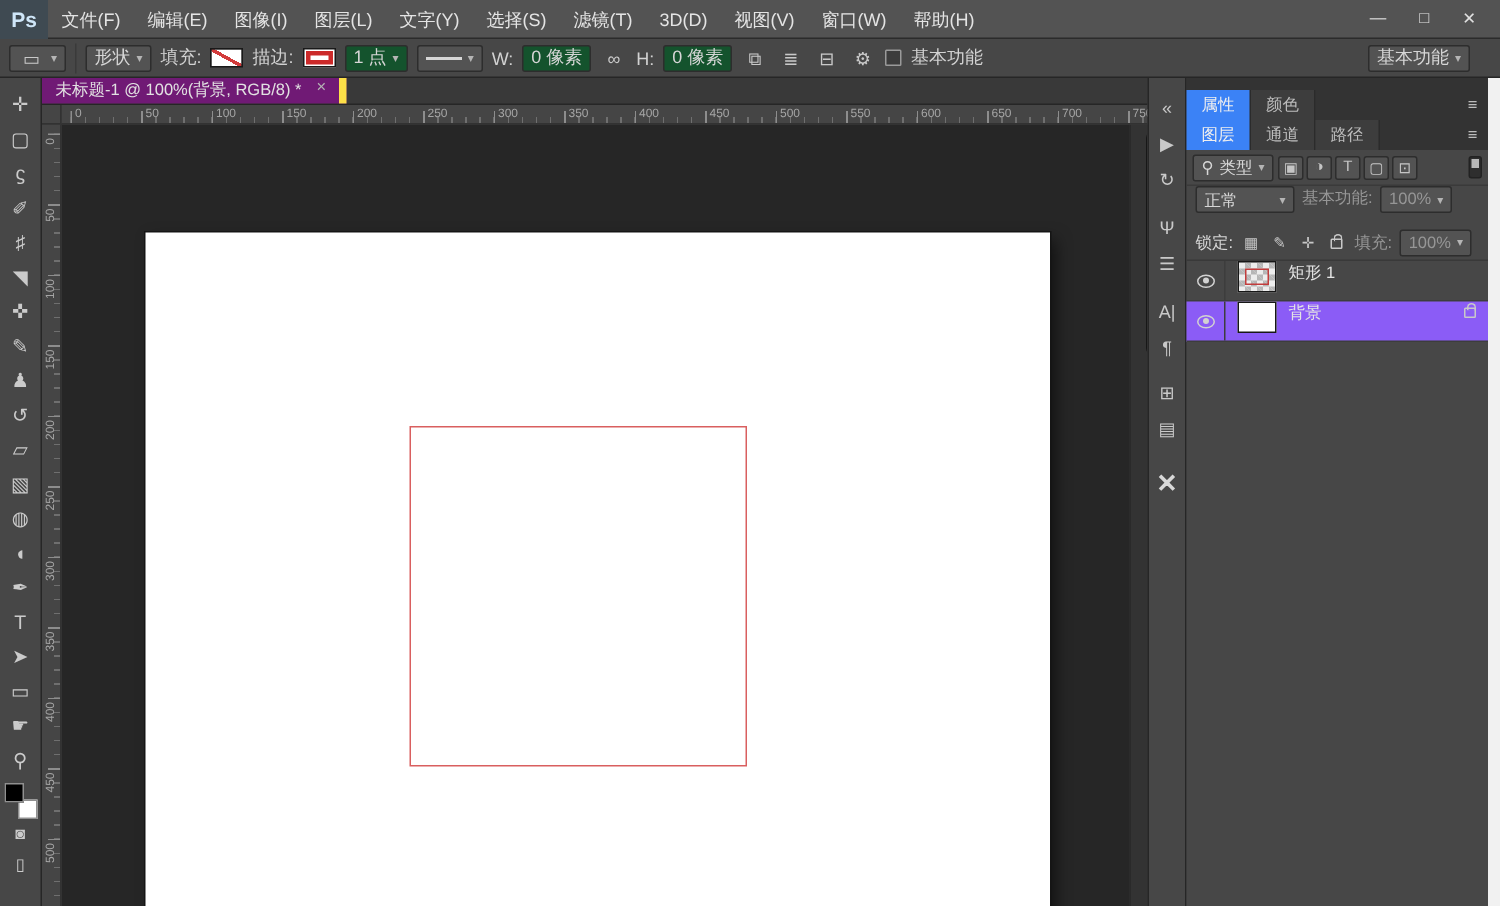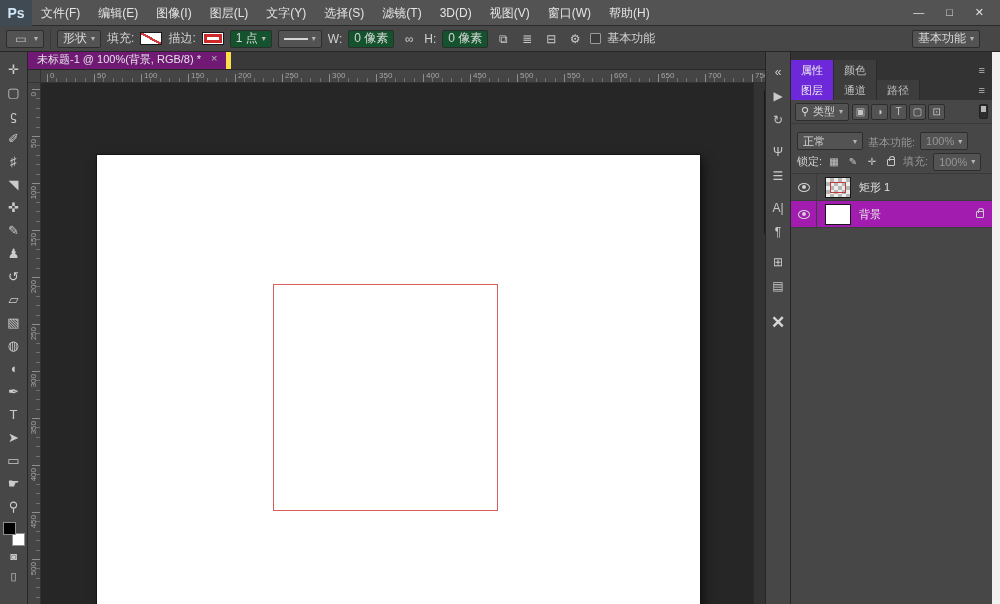--- a/index.html
+++ b/index.html
@@ -62,39 +62,39 @@
   
   .right-strip{position:absolute;top:52px;left:765px;width:25px;bottom:0;background:#474747;border-left:1px solid #262626;display:flex;flex-direction:column;align-items:center;padding-top:10px}
   .strip-icon{width:22px;height:20px;display:flex;align-items:center;justify-content:center;color:#c9c9c9;font-size:12px}
   .strip-icon.big{font-size:17px;font-weight:bold;color:#d8d8d8}
 
   
   .panels{position:absolute;top:52px;left:790px;width:202px;bottom:0;background:#3c3c3c;border-left:1px solid #262626;display:flex;flex-direction:column}
   .p-spacer{height:8px;background:#333}
   .panel-tabs{height:20px;background:#333;display:flex;align-items:flex-end}
   .ptab{height:20px;line-height:20px;padding:0 10px;font-size:11px;color:#bdbdbd;background:#3d3d3d;border-right:1px solid #2b2b2b}
-  .ptab.active{background:#6d28d9;color:#efefef}
+  .ptab.active{background:#3b82f6;color:#efefef}
   .panel-menu{margin-left:auto;color:#bdbdbd;padding:0 7px;font-size:11px;line-height:20px}
   .props-body{height:240px;background:#474747;padding:9px 11px;font-size:12px;color:#cfcfcf;border-bottom:1px solid #2b2b2b}
   .layers-body{flex:1;background:#474747;display:flex;flex-direction:column}
   .filter-row{height:24px;display:flex;align-items:center;gap:3px;padding:0 4px;border-bottom:1px solid #3a3a3a}
   .kind-dd{font-size:11px}
   .k-icon{width:17px;height:16px;border:1px solid #2d2d2d;background:#535353;border-radius:2px;display:flex;align-items:center;justify-content:center;font-size:10px;color:#c5c5c5}
   .filter-toggle{margin-left:auto;width:9px;height:15px;background:#2e2e2e;border:1px solid #222;border-radius:2px;position:relative}
   .filter-toggle::after{content:"";position:absolute;left:1px;top:1px;width:5px;height:6px;background:#b8b8b8}
-  .blend-row{height:26px;display:flex;align-items:flex-end;gap:5px;padding:0 6px}
+  .blend-row{height:26px;display:flex;align-items:flex-start;gap:5px;padding:0 6px}
   .lock-row{height:24px;display:flex;align-items:center;gap:5px;padding:0 6px;border-bottom:1px solid #393939}
   .sm{font-size:11px}
   .dim{color:#969696}
   .lk{width:14px;text-align:center;color:#c6c6c6;font-size:10px}
   .lock-shape{display:inline-block;width:8px;height:7px;border:1px solid #c9c9c9;border-radius:1px;position:relative;margin-top:4px}
   .lock-shape::before{content:"";position:absolute;left:1px;top:-4px;width:4px;height:4px;border:1px solid #c9c9c9;border-bottom:none;border-radius:3px 3px 0 0}
   .layer-list{flex:1}
-  .layer-row{height:27px;display:flex;align-items:center;border-bottom:1px solid #3d3d3d;padding-right:8px}
-  .layer-row.selected{background:#a21caf}
+  .layer-row{height:27px;display:flex;align-items:flex-start;border-bottom:1px solid #3d3d3d;padding-right:8px}
+  .layer-row.selected{background:#8b5cf6}
   .eye-cell{width:26px;height:100%;display:flex;align-items:center;justify-content:center;border-right:1px solid #3d3d3d}
   .eye{width:12px;height:9px;border:1px solid #d2d2d2;border-radius:50%;position:relative}
   .eye::after{content:"";position:absolute;left:50%;top:50%;width:4px;height:4px;margin:-2px 0 0 -2px;background:#d2d2d2;border-radius:50%}
   .thumb{width:26px;height:21px;margin:0 8px;border:1px solid #171717;position:relative;flex:0 0 auto}
   .thumb.checker{background-image:linear-gradient(45deg,#b6b6b6 25%,transparent 25%,transparent 75%,#b6b6b6 75%),linear-gradient(45deg,#b6b6b6 25%,#ededed 25%,#ededed 75%,#b6b6b6 75%);background-size:8px 8px;background-position:0 0,4px 4px;background-color:#ededed}
   .thumb.checker::after{content:"";position:absolute;inset:4px 4px;border:1px solid #c23c3c}
   .thumb.white{background:#fff}
   .layer-name{font-size:11px;color:#e4e4e4;white-space:nowrap}
   .layer-lock{margin-left:auto}
 

